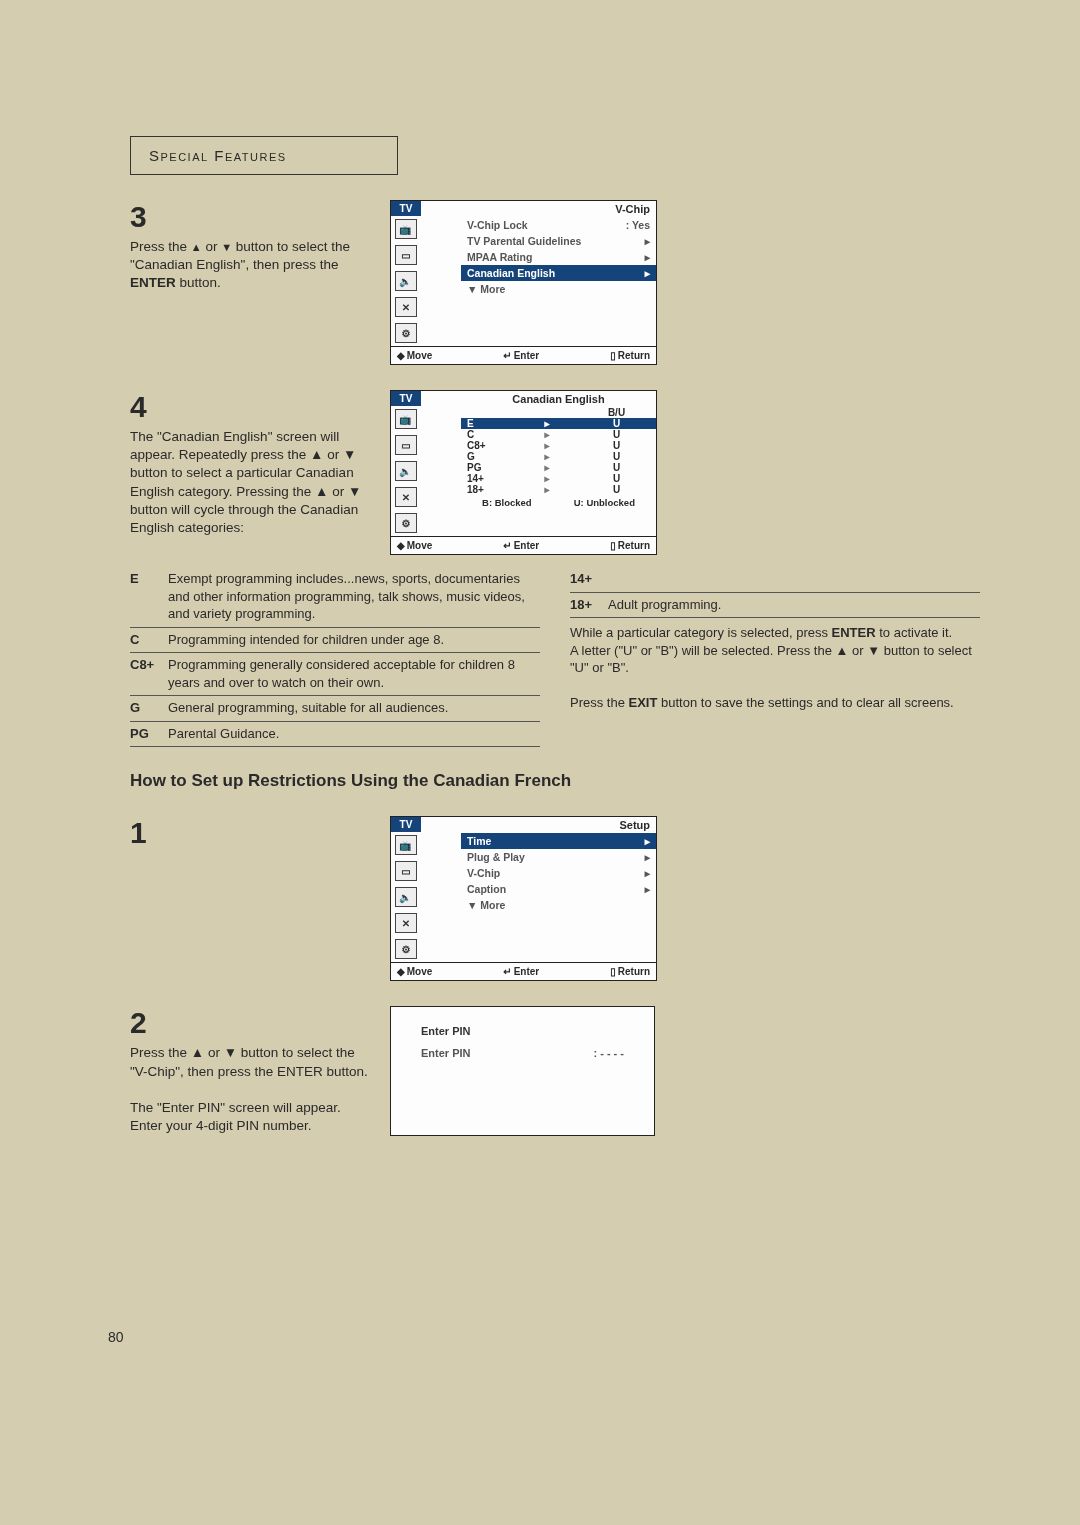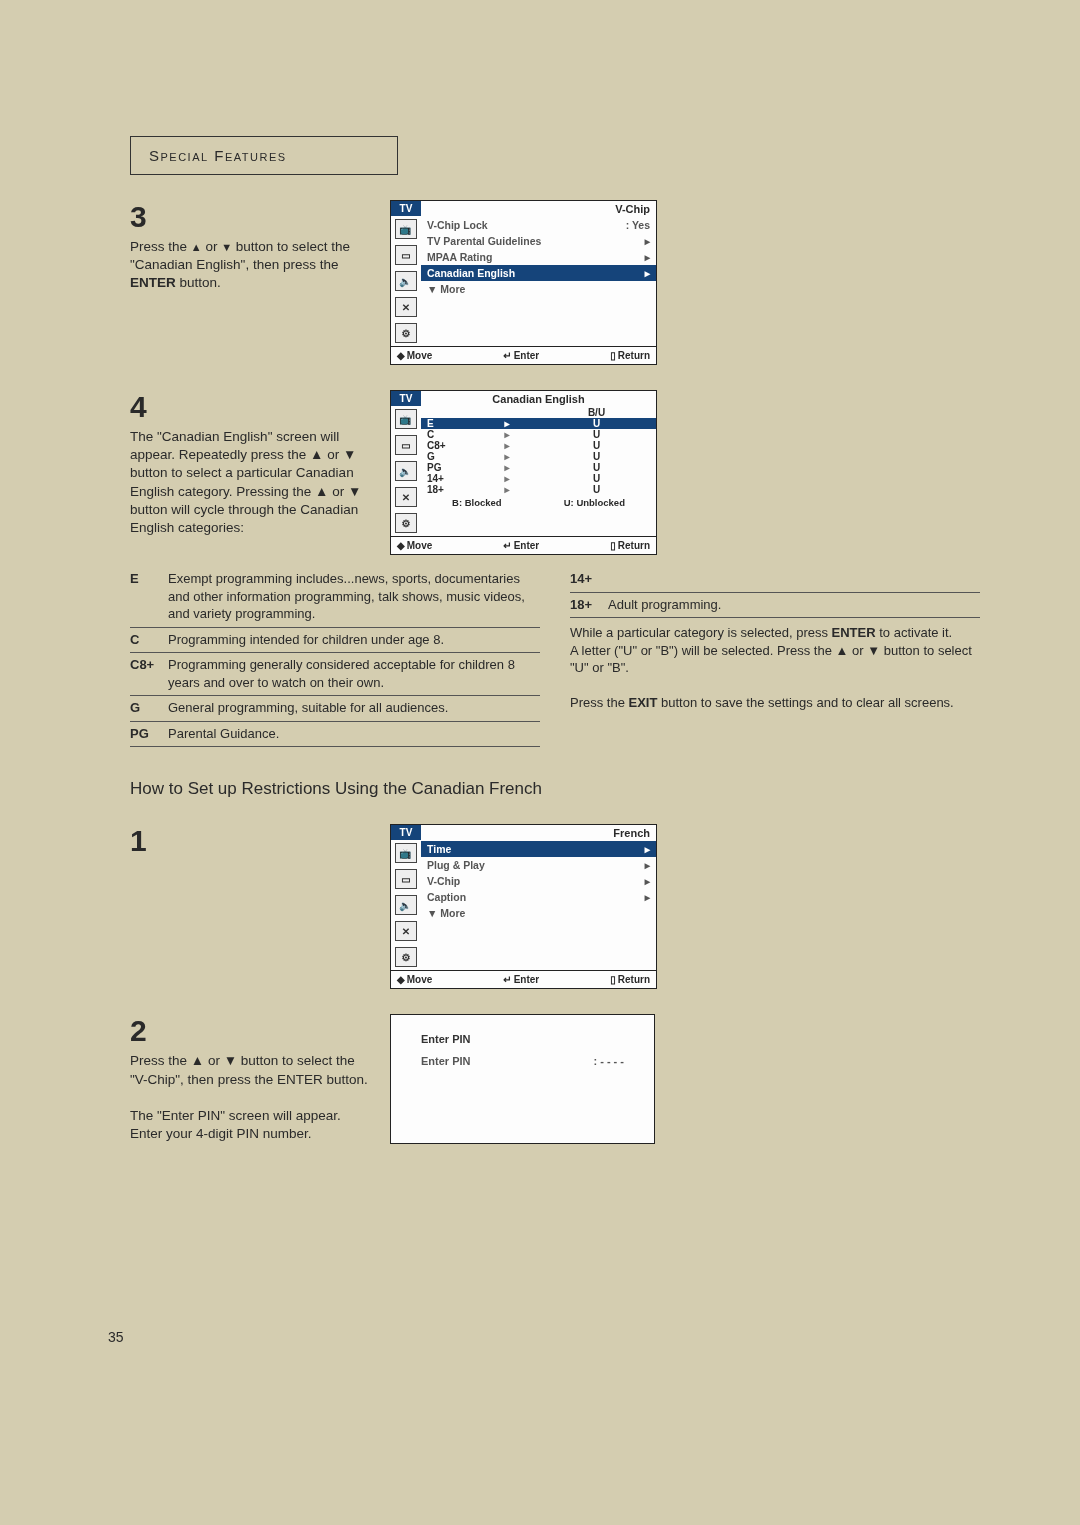--- a/index.html
+++ b/index.html
@@ -50,20 +50,21 @@
   .arrow { font-size: 11px; }
   .osd {
     border: 1.5px solid #222;
     background: #fdfdfd;
     width: 265px;
     font-size: 10.5px;
     font-weight: bold;
   }
   .osd-body {
     display: flex;
+    gap: 40px;
   }
   .osd-iconcol {
     width: 30px;
     background: #fdfdfd;
     display: flex;
     flex-direction: column;
     align-items: center;
   }
   .osd-tab {
     background: #15447a;
@@ -132,23 +133,23 @@
     font-size: 13px;
     line-height: 1.35;
   }
   .defs-col { flex: 1; }
   .def-row { display: flex; border-bottom: 1px solid #555; padding: 3px 0 4px 0; }
   .def-row .k { width: 38px; font-weight: bold; flex: 0 0 38px; }
   .def-row .v { flex: 1; }
   .defs-para { margin-top: 6px; }
 
   .section-title {
-    font-weight: normal;
+    font-weight: bold;
     font-size: 17px;
-    margin-top: 32px;
+    margin-top: 24px;
   }
 
   .pin-box {
     border: 1.5px solid #222;
     width: 265px;
     height: 130px;
     background: #fdfdfd;
     font-size: 11px;
     font-weight: bold;
     padding: 18px 10px 12px 10px;
@@ -349,21 +350,21 @@
       <div class="osd-body">
         <div class="osd-iconcol">
           <div class="osd-tab">TV</div>
           <div class="osd-icon">📺</div>
           <div class="osd-icon">▭</div>
           <div class="osd-icon">🔈</div>
           <div class="osd-icon">✕</div>
           <div class="osd-icon">⚙</div>
         </div>
         <div class="osd-main">
-          <div class="osd-title">French</div>
+          <div class="osd-title">Setup</div>
           <div id="sArows">
               <div class="osd-row hl">
                 <span>Time</span>
                 <span>▸</span>
               </div>
               <div class="osd-row">
                 <span>Plug &amp; Play</span>
                 <span>▸</span>
               </div>
               <div class="osd-row">
@@ -400,14 +401,14 @@
     </div>
     <div class="pin-box">
       <div style="padding-left:20px; color:#333;">Enter PIN</div>
       <div class="pin-row" style="margin-top:8px;">
         <span>Enter PIN</span>
         <span>: - - - -</span>
       </div>
     </div>
   </div>
 
-  <div class="page-num">35</div>
+  <div class="page-num">80</div>
 </div>
 
 </body></html>

